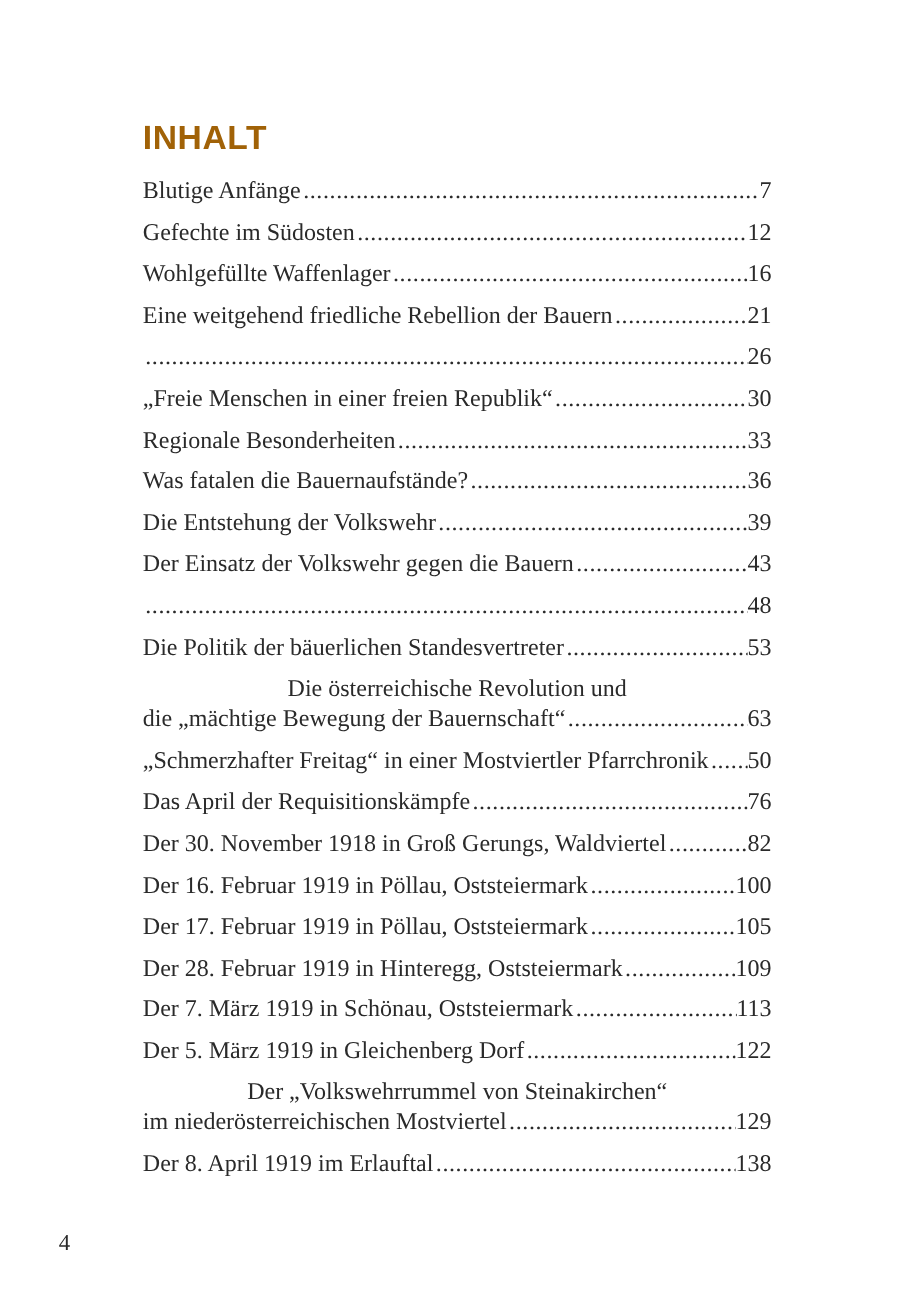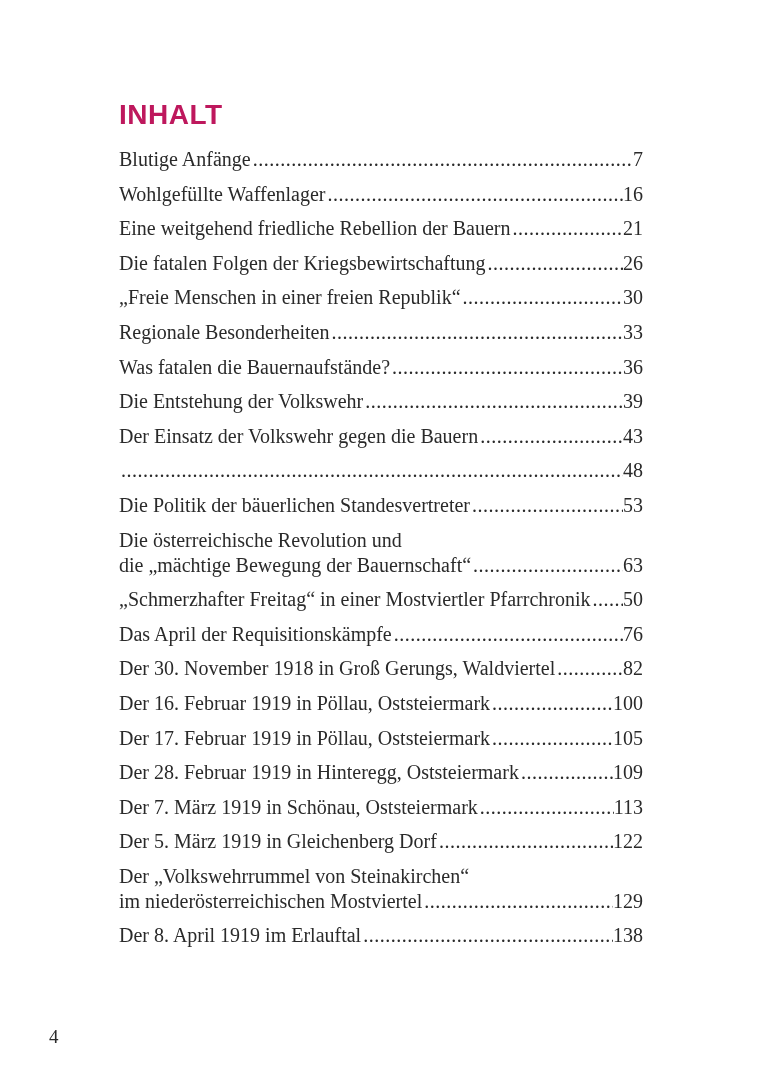--- a/index.html
+++ b/index.html
@@ -19,36 +19,37 @@
   .title {
     position: absolute;
     left: 119px;
     top: 101px;
     margin: 0;
     font-family: "Liberation Sans", sans-serif;
     font-weight: 700;
     font-size: 28px;
     line-height: 1;
     letter-spacing: 0.5px;
-    color: #be185d;
+    color: #a16207;
   }
   .toc {
     position: absolute;
     left: 119px;
     top: 147px;
     width: 524px;
     font-size: 20px;
   }
   .entry {
     margin-bottom: 9.6px;
   }
   .line {
     display: flex;
     align-items: baseline;
     line-height: 25px;
+    justify-content: center;
   }
   .t {
     white-space: nowrap;
   }
   .dots {
     flex: 1 1 auto;
     overflow: hidden;
     white-space: nowrap;
     margin-left: 2px;
     min-width: 10px;
@@ -78,35 +79,41 @@
   <div class="toc" id="toc-list">
       <div class="entry">
         <div class="line">
           <span class="t">Blutige Anfänge</span>
           <span class="dots"></span>
           <span class="pg">7</span>
         </div>
       </div>
       <div class="entry">
         <div class="line">
+          <span class="t">Gefechte im Südosten</span>
+          <span class="dots"></span>
+          <span class="pg">12</span>
+        </div>
+      </div>
+      <div class="entry">
+        <div class="line">
           <span class="t">Wohlgefüllte Waffenlager</span>
           <span class="dots"></span>
           <span class="pg">16</span>
         </div>
       </div>
       <div class="entry">
         <div class="line">
           <span class="t">Eine weitgehend friedliche Rebellion der Bauern</span>
           <span class="dots"></span>
           <span class="pg">21</span>
         </div>
       </div>
       <div class="entry">
         <div class="line">
-          <span class="t">Die fatalen Folgen der Kriegsbewirtschaftung</span>
           <span class="dots"></span>
           <span class="pg">26</span>
         </div>
       </div>
       <div class="entry">
         <div class="line">
           <span class="t">„Freie Menschen in einer freien Republik“</span>
           <span class="dots"></span>
           <span class="pg">30</span>
         </div>

